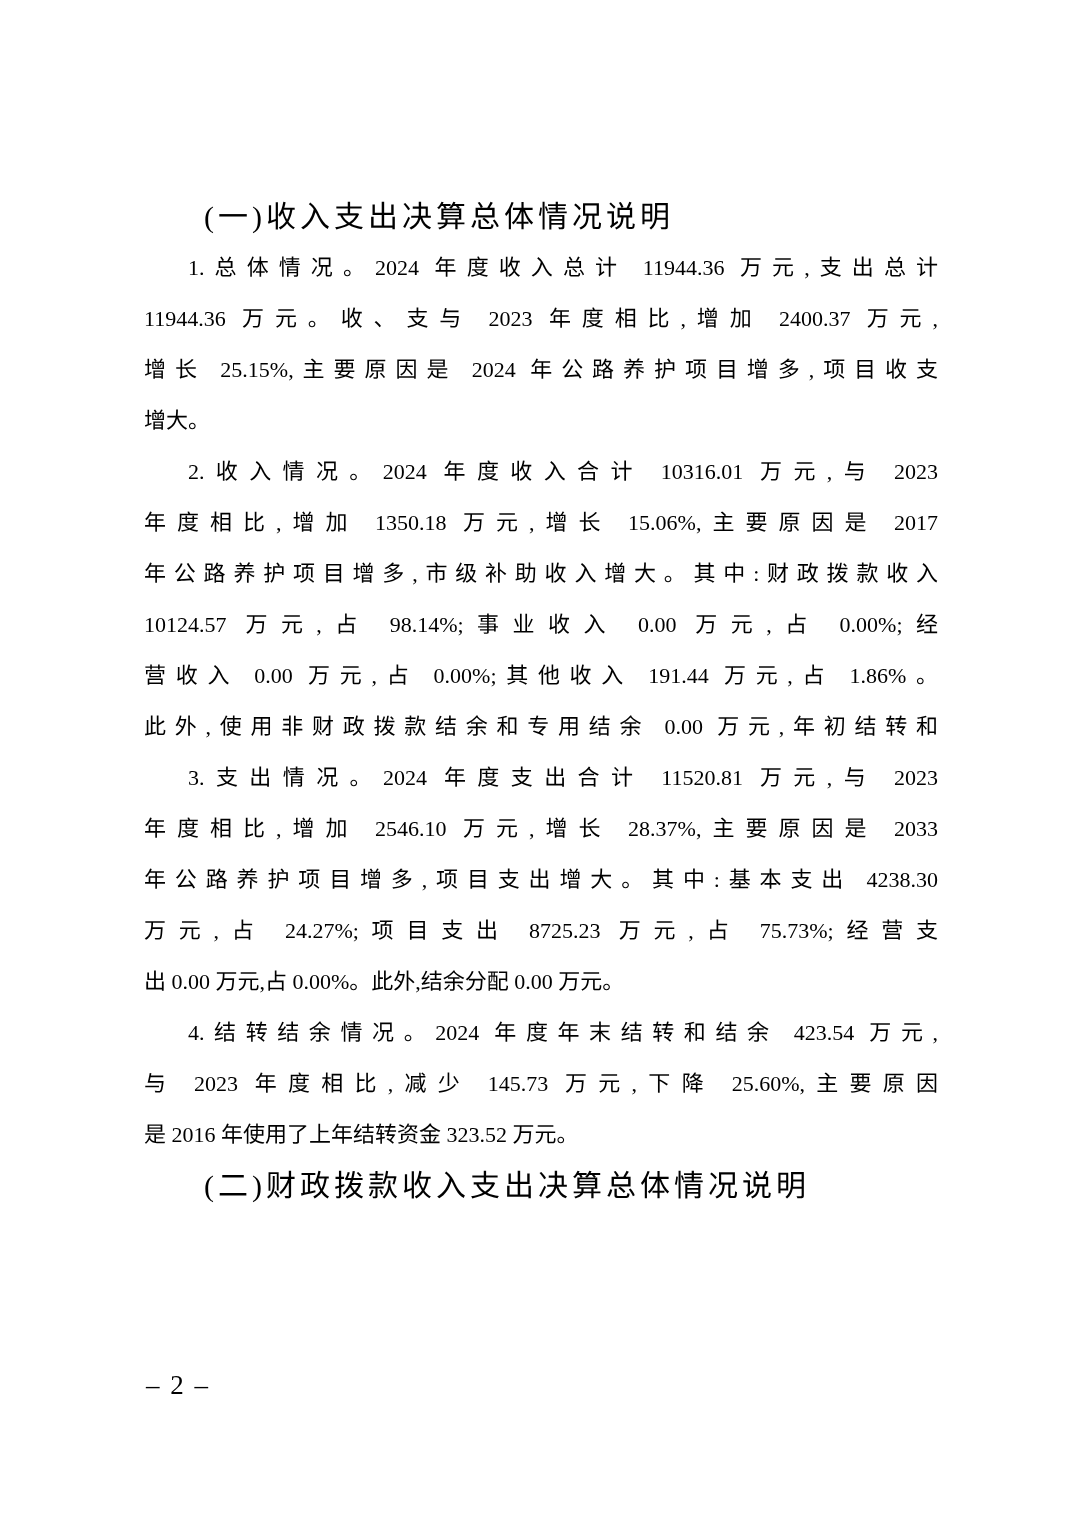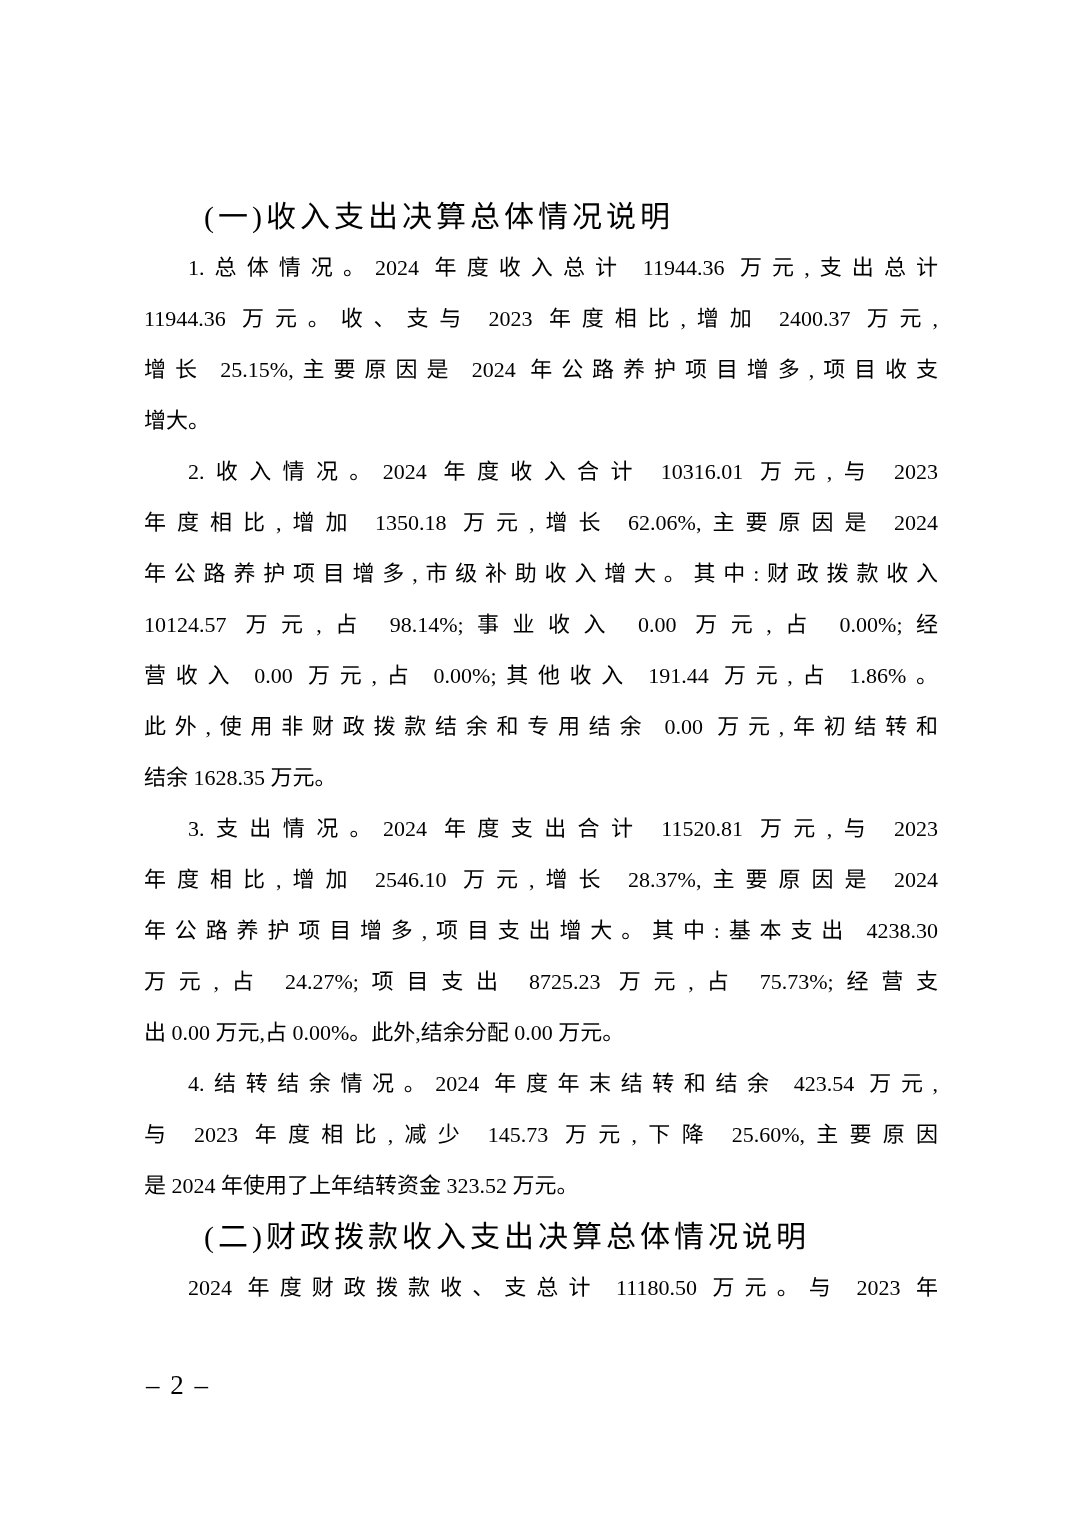--- a/index.html
+++ b/index.html
@@ -59,33 +59,31 @@
 
 <div class="page">
 
   <div class="text-block">
     <div class="ln head first end">(一)收入支出决算总体情况说明</div>
     <div class="ln first">1.总体情况。2024 年度收入总计 11944.36 万元,支出总计</div>
     <div class="ln">11944.36 万元。收、支与 2023 年度相比,增加 2400.37 万元,</div>
     <div class="ln">增长 25.15%,主要原因是 2024 年公路养护项目增多,项目收支</div>
     <div class="ln end">增大。</div>
     <div class="ln first">2.收入情况。2024 年度收入合计 10316.01 万元,与 2023</div>
-    <div class="ln">年度相比,增加 1350.18 万元,增长 62.06%,主要原因是 2024</div>
+    <div class="ln">年度相比,增加 1350.18 万元,增长 15.06%,主要原因是 2017</div>
     <div class="ln">年公路养护项目增多,市级补助收入增大。其中:财政拨款收入</div>
     <div class="ln">10124.57 万元,占 98.14%;事业收入 0.00 万元,占 0.00%;经</div>
     <div class="ln">营收入 0.00 万元,占 0.00%;其他收入 191.44 万元,占 1.86%。</div>
     <div class="ln">此外,使用非财政拨款结余和专用结余 0.00 万元,年初结转和</div>
-    <div class="ln end">结余 1628.35 万元。</div>
     <div class="ln first">3.支出情况。2024 年度支出合计 11520.81 万元,与 2023</div>
-    <div class="ln">年度相比,增加 2546.10 万元,增长 28.37%,主要原因是 2024</div>
+    <div class="ln">年度相比,增加 2546.10 万元,增长 28.37%,主要原因是 2033</div>
     <div class="ln">年公路养护项目增多,项目支出增大。其中:基本支出 4238.30</div>
     <div class="ln">万元,占 24.27%;项目支出 8725.23 万元,占 75.73%;经营支</div>
     <div class="ln end">出 0.00 万元,占 0.00%。此外,结余分配 0.00 万元。</div>
     <div class="ln first">4.结转结余情况。2024 年度年末结转和结余 423.54 万元,</div>
     <div class="ln">与 2023 年度相比,减少 145.73 万元,下降 25.60%,主要原因</div>
-    <div class="ln end">是 2024 年使用了上年结转资金 323.52 万元。</div>
+    <div class="ln end">是 2016 年使用了上年结转资金 323.52 万元。</div>
     <div class="ln head first end">(二)财政拨款收入支出决算总体情况说明</div>
-    <div class="ln first">2024 年度财政拨款收、支总计 11180.50 万元。与 2023 年</div>
   </div>
 
   <div class="footer">– 2 –</div>
 
 </div>
 
 </body></html>

